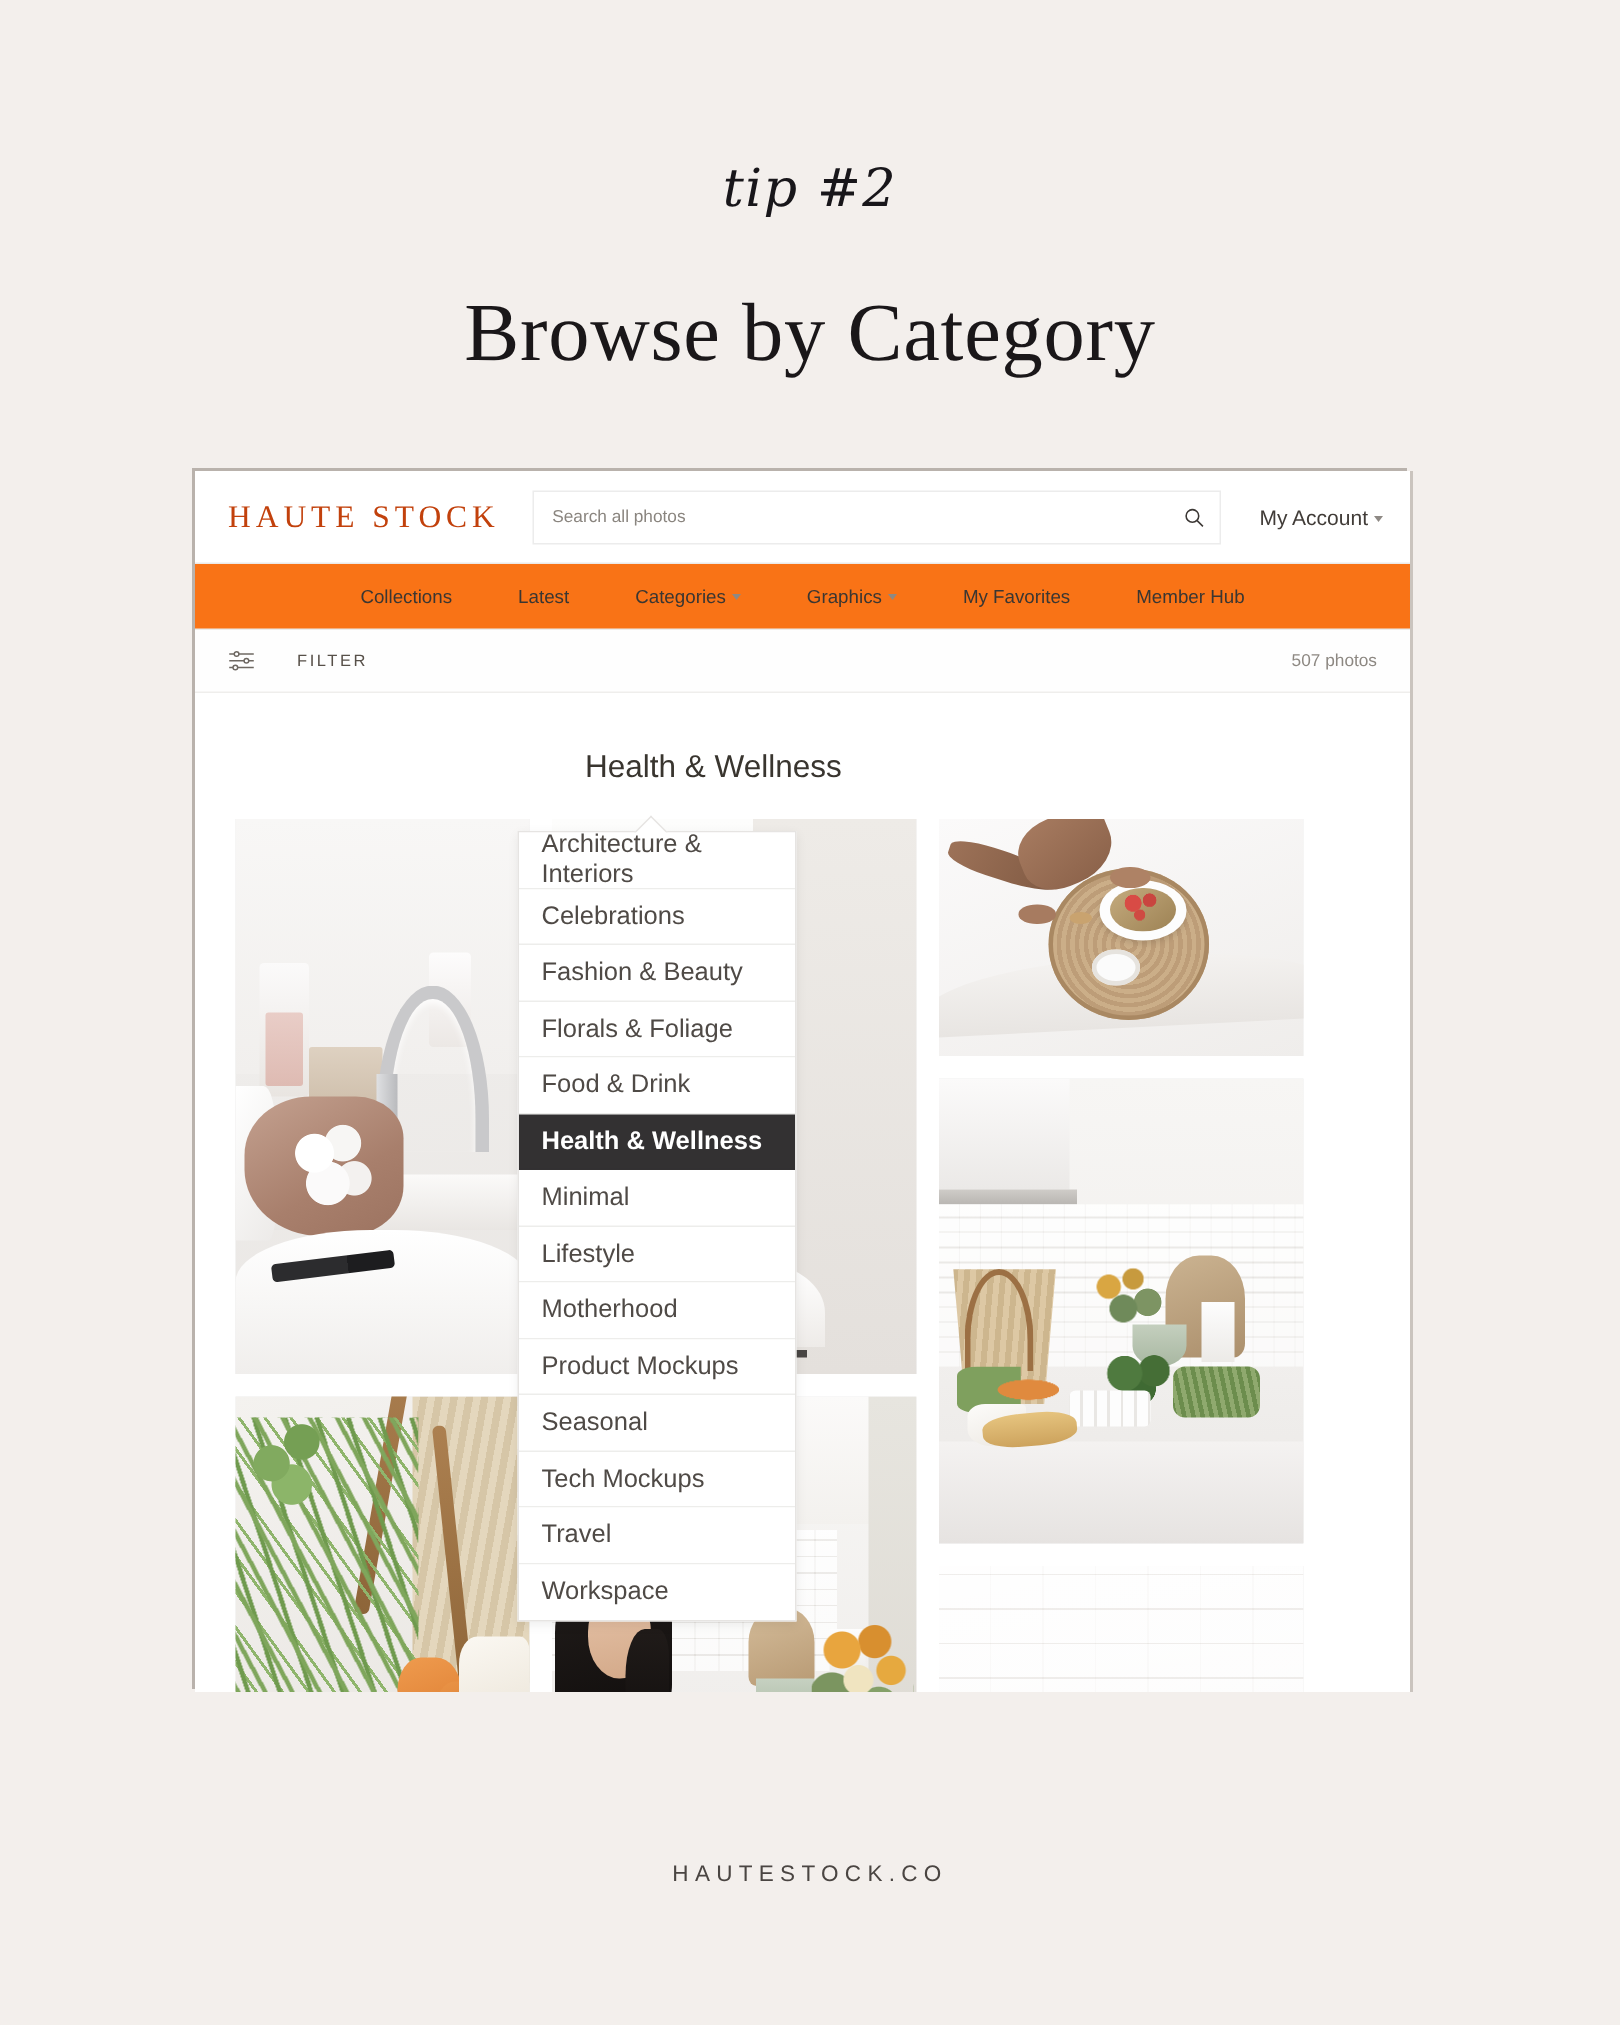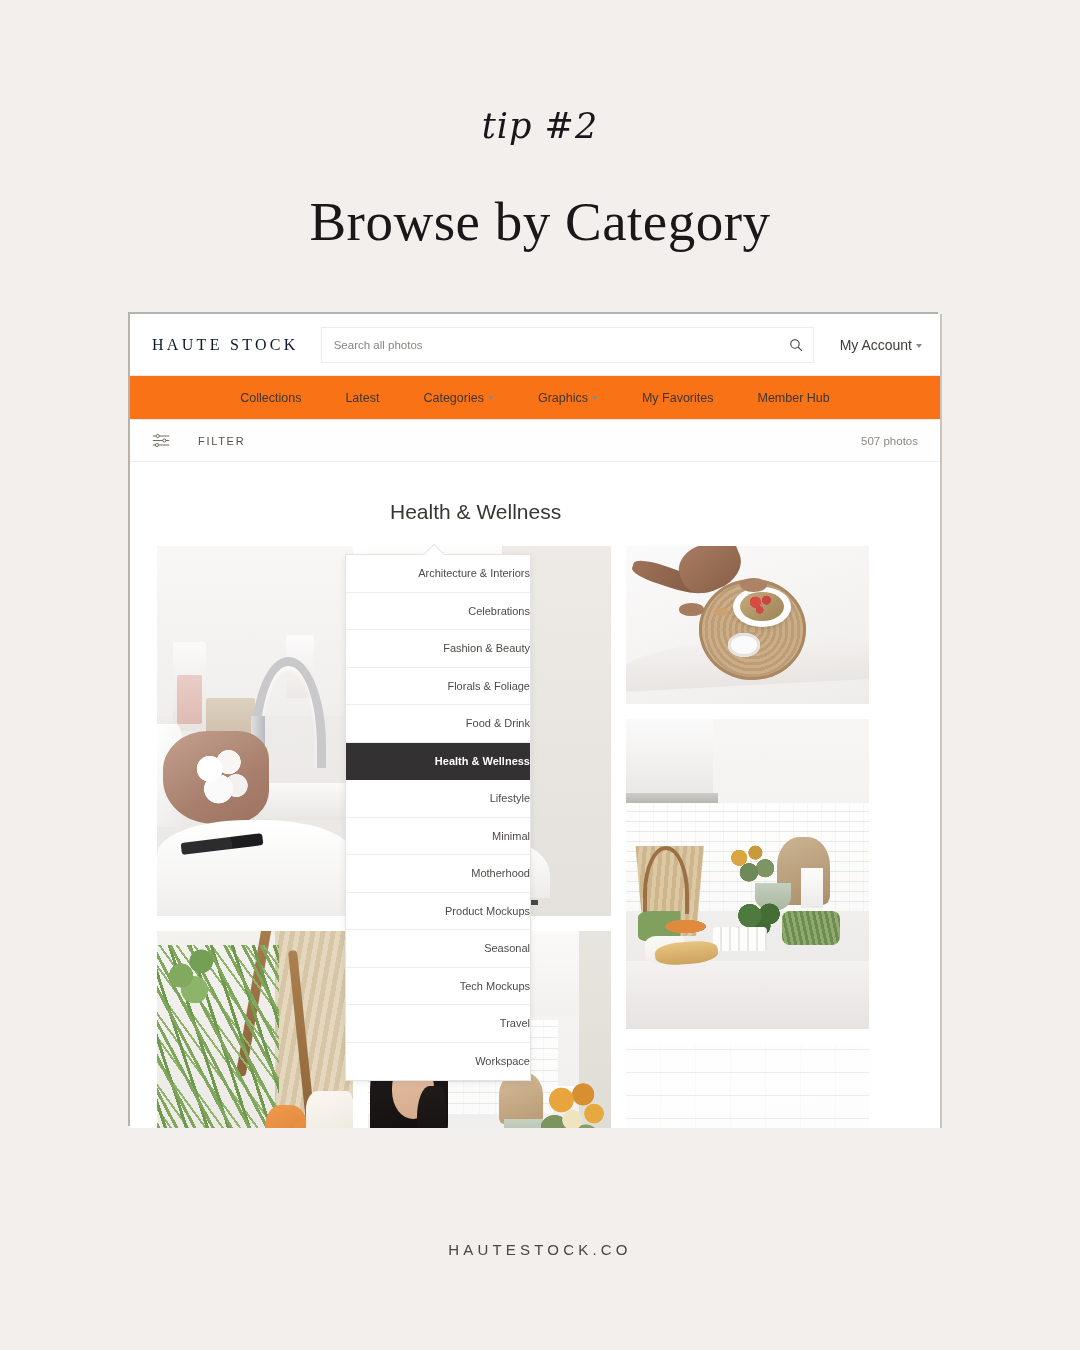--- a/index.html
+++ b/index.html
@@ -63,23 +63,23 @@
   
   .site-header {
     height: 62px;
     display: flex;
     align-items: center;
     padding: 0 18px 0 22px;
     border-bottom: 1px solid #eceae8;
     background: #fff;
   }
   .logo {
-    font-size: 16px;
+    font-size: 21px;
     letter-spacing: 3.3px;
-    color: #0f172a;
+    color: #c2410c;
     font-family: "Liberation Serif", "DejaVu Serif", serif;
     white-space: nowrap;
     padding-right: 14px;
   }
   .search-wrap {
     flex: 1;
     position: relative;
     margin-left: 8px;
     max-width: 530px;
   }
@@ -200,30 +200,30 @@
     width: 15px; height: 15px;
     background: #fff;
     border-left: 1px solid #e6e4e2;
     border-top: 1px solid #e6e4e2;
     transform: rotate(45deg);
   }
   .dd-item {
     height: 37.5px;
     display: flex;
     align-items: center;
-    font-size: 11px;
+    padding-left: 15px;
+    font-size: 17px;
     color: #4f4a46;
     border-bottom: 1px solid #ededeb;
     background: #fff;
     cursor: pointer;
     position: relative;
     z-index: 2;
-    justify-content: flex-end;
-  }
-  .dd-item:last-child { border-bottom: none; margin-left: 19px; }
+  }
+  .dd-item:last-child { border-bottom: none; }
   .dd-item.active {
     background: #333132;
     color: #ffffff;
     font-weight: 600;
     border-bottom-color: #333132;
   }
 
   
   .ph-inner { position: absolute; inset: 0; }
 
@@ -632,24 +632,24 @@
         <div class="dd-item">
           <span>Florals &amp; Foliage</span>
         </div>
         <div class="dd-item">
           <span>Food &amp; Drink</span>
         </div>
         <div class="dd-item active">
           <span>Health &amp; Wellness</span>
         </div>
         <div class="dd-item">
+          <span>Minimal</span>
+        </div>
+        <div class="dd-item">
           <span>Lifestyle</span>
-        </div>
-        <div class="dd-item">
-          <span>Minimal</span>
         </div>
         <div class="dd-item">
           <span>Motherhood</span>
         </div>
         <div class="dd-item">
           <span>Product Mockups</span>
         </div>
         <div class="dd-item">
           <span>Seasonal</span>
         </div>

